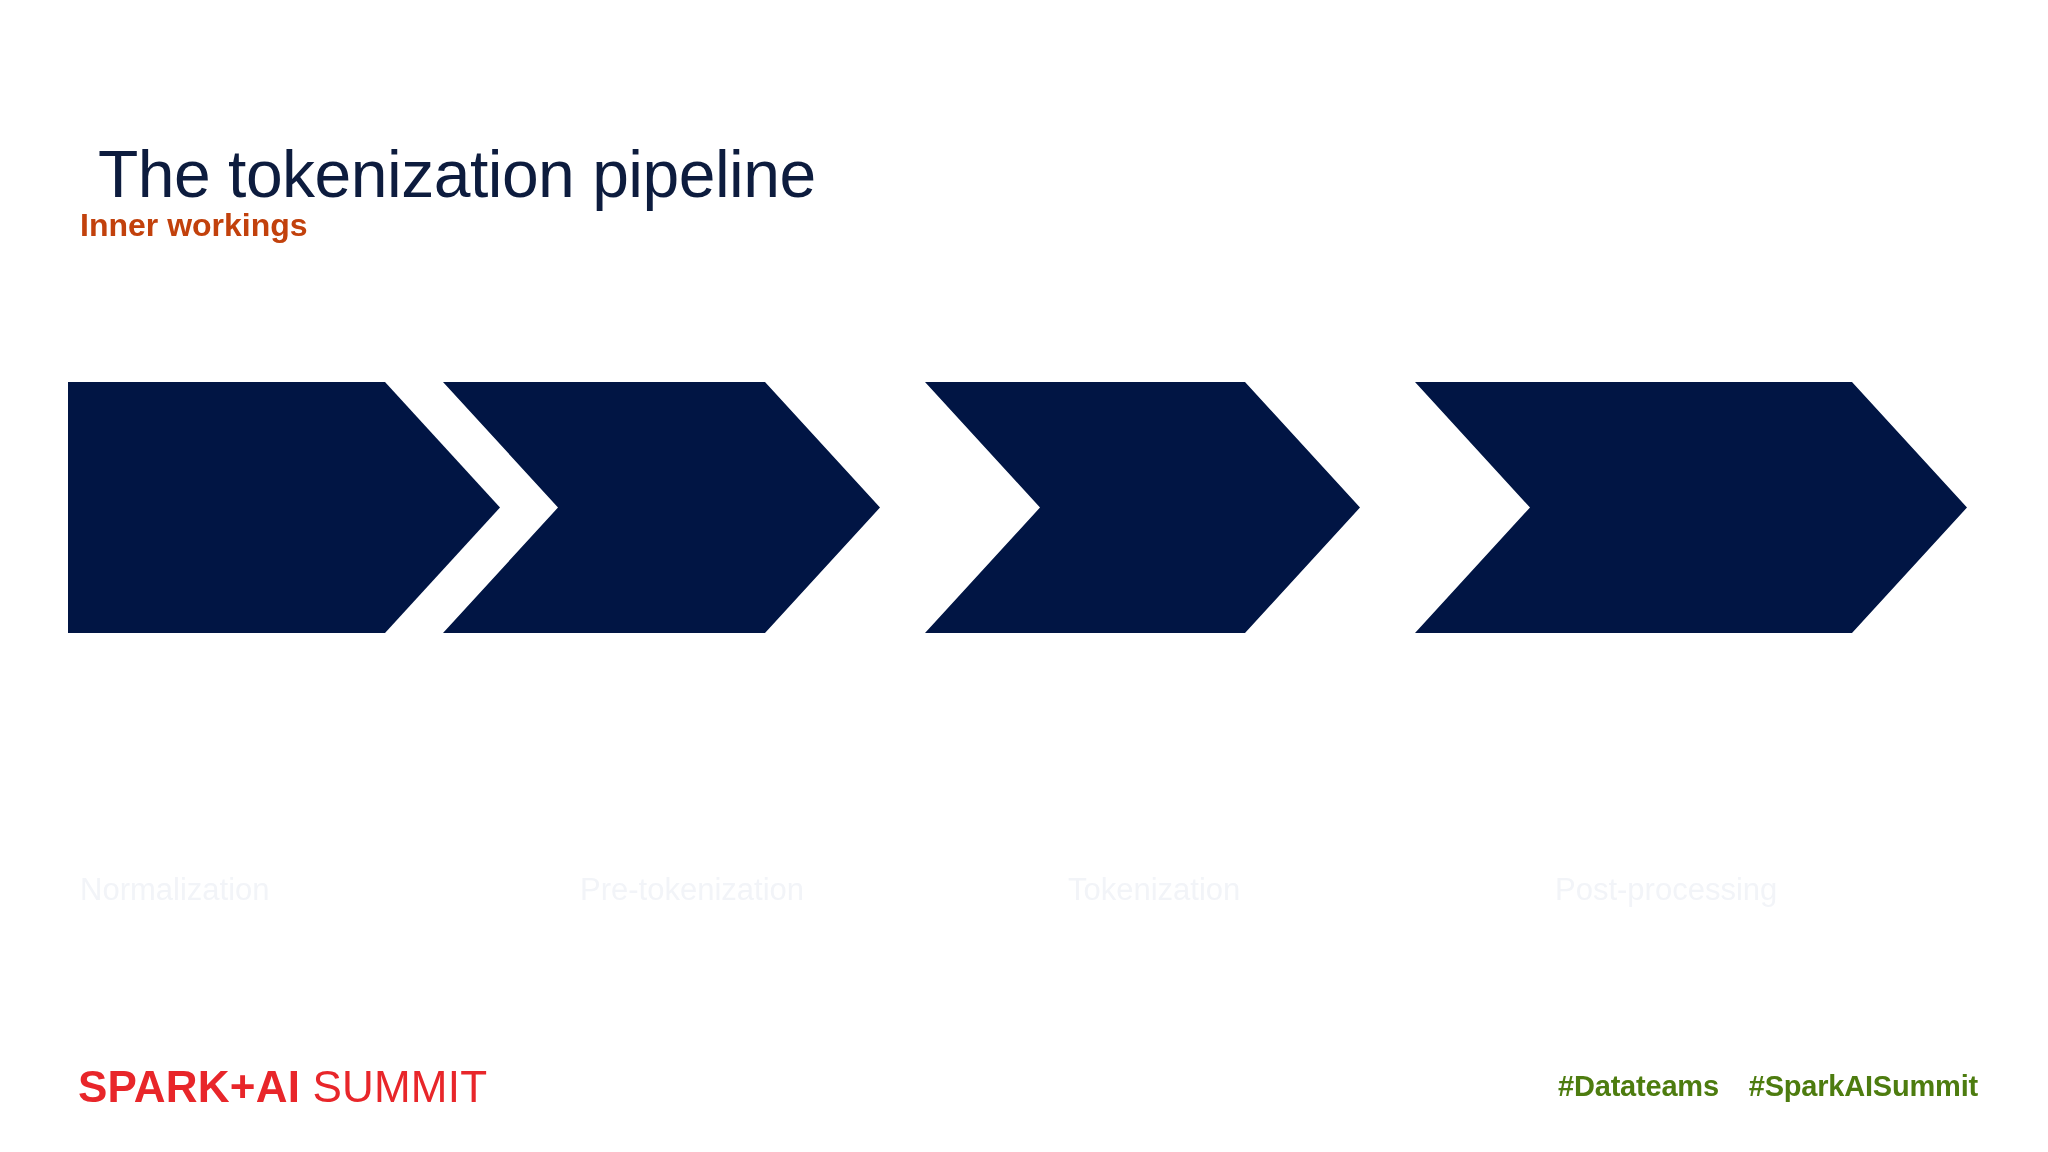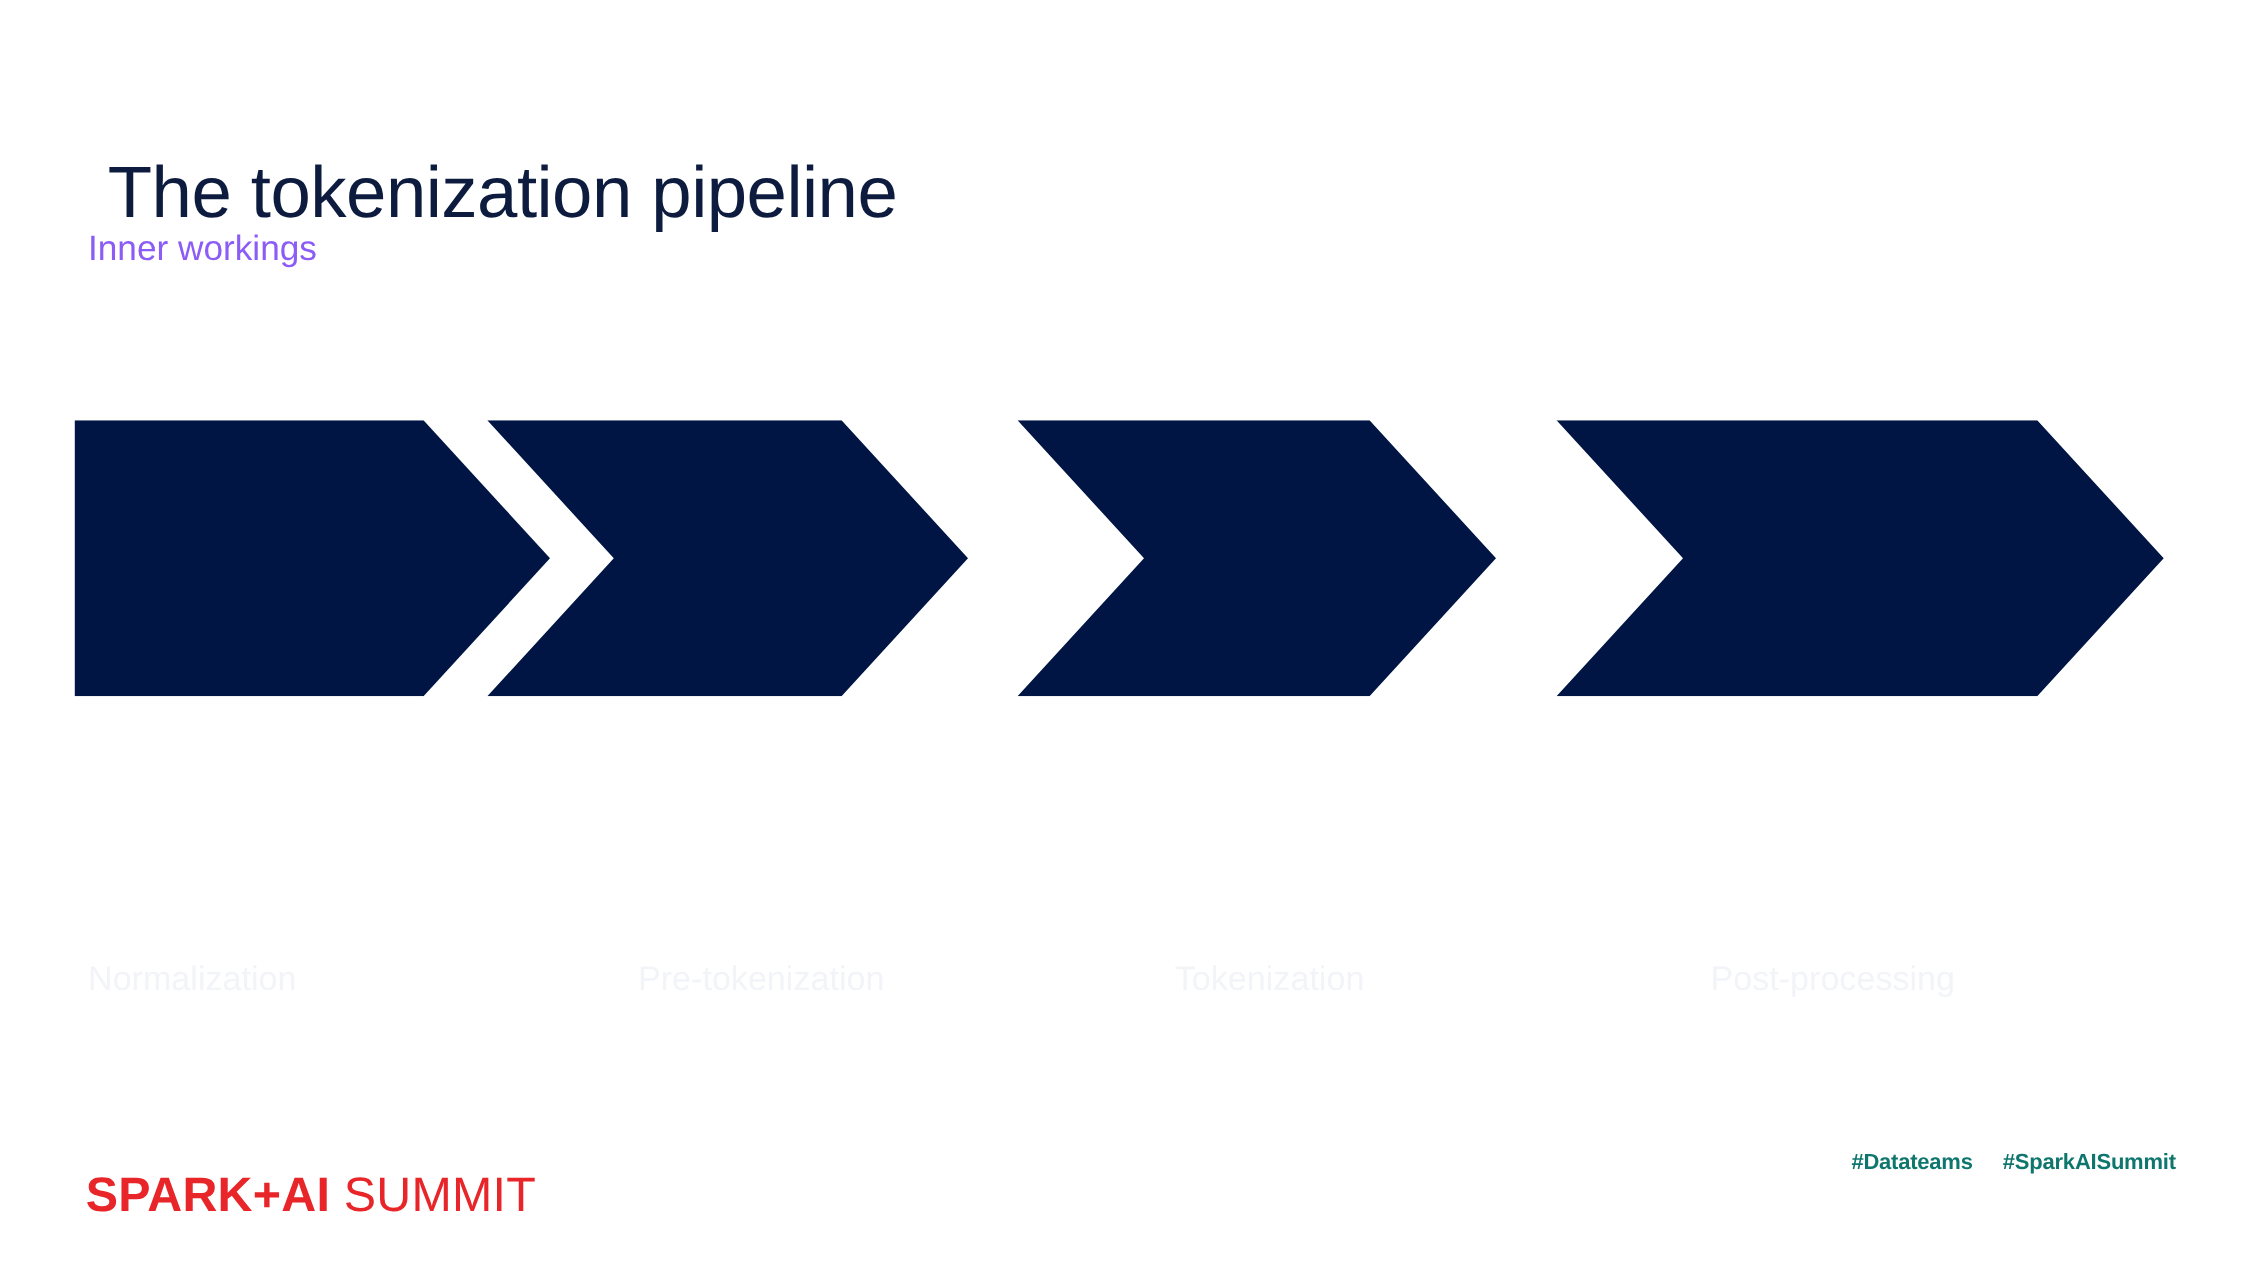--- a/index.html
+++ b/index.html
@@ -34,22 +34,22 @@
     color: #0d1c3e;
     white-space: nowrap;
     margin-left: 20px;
   }
   .slide-subtitle {
     position: absolute;
     left: 80px;
     top: 208px;
     font-size: 32px;
     line-height: 1.1;
-    font-weight: 400;
-    color: #8b5cf6;
+    font-weight: 700;
+    color: #c2410c;
     white-space: nowrap;
   }
 
   
   .pipeline {
     position: absolute;
     left: 0;
     top: 382px;
     width: 2048px;
     height: 251px;
@@ -89,24 +89,24 @@
   .footer-logo .logo-bold {
     font-weight: 700;
   }
   .footer-logo .logo-light {
     font-weight: 300;
   }
 
   .footer-tags {
     position: absolute;
     right: 70px;
-    top: 1046px;
-    font-size: 20px;
+    top: 1070px;
+    font-size: 29px;
     font-weight: 700;
-    color: #0f766e;
+    color: #4d7c0f;
     white-space: nowrap;
     letter-spacing: -0.2px;
   }
   .footer-tags .tag {
     margin-left: 22px;
   }
   .footer-tags .tag:first-child {
     margin-left: 0;
   }
 </style>

